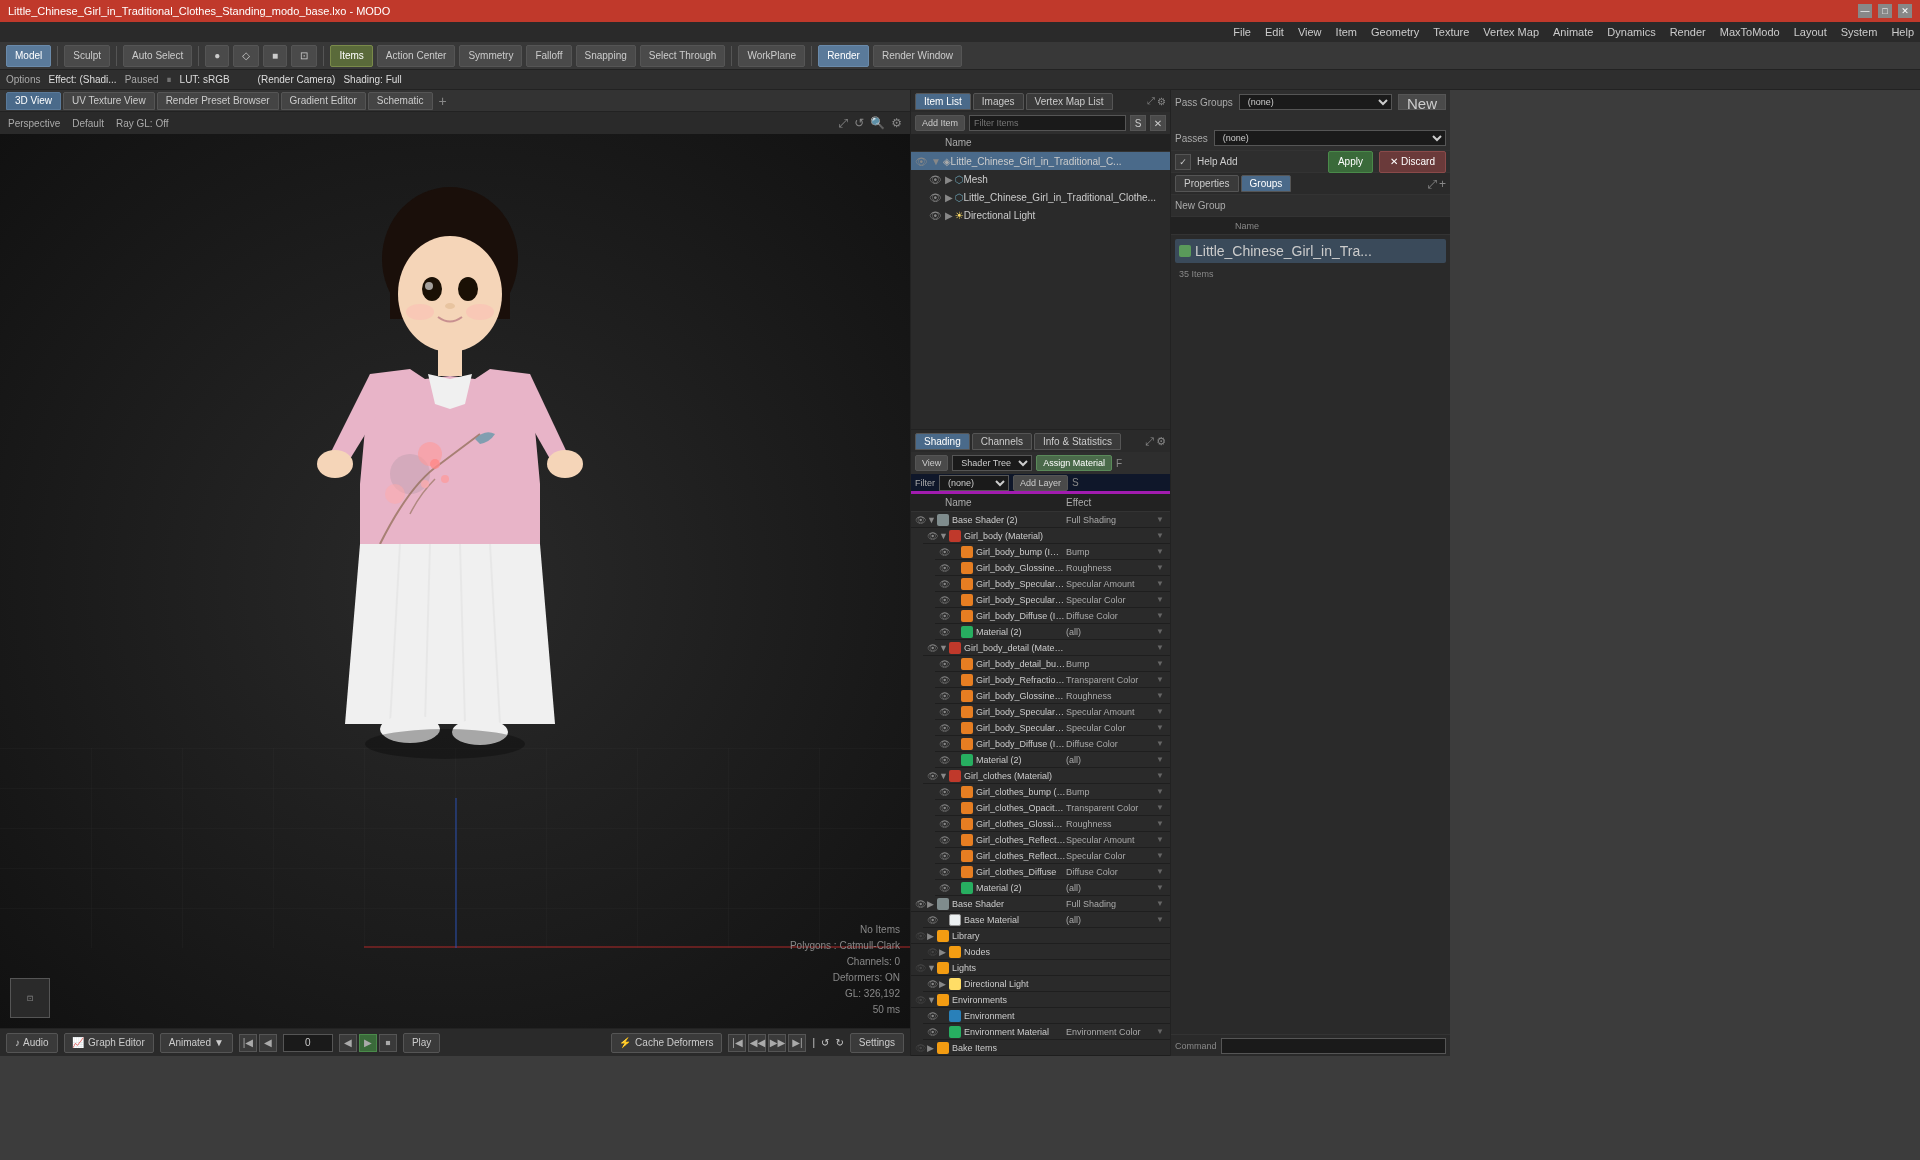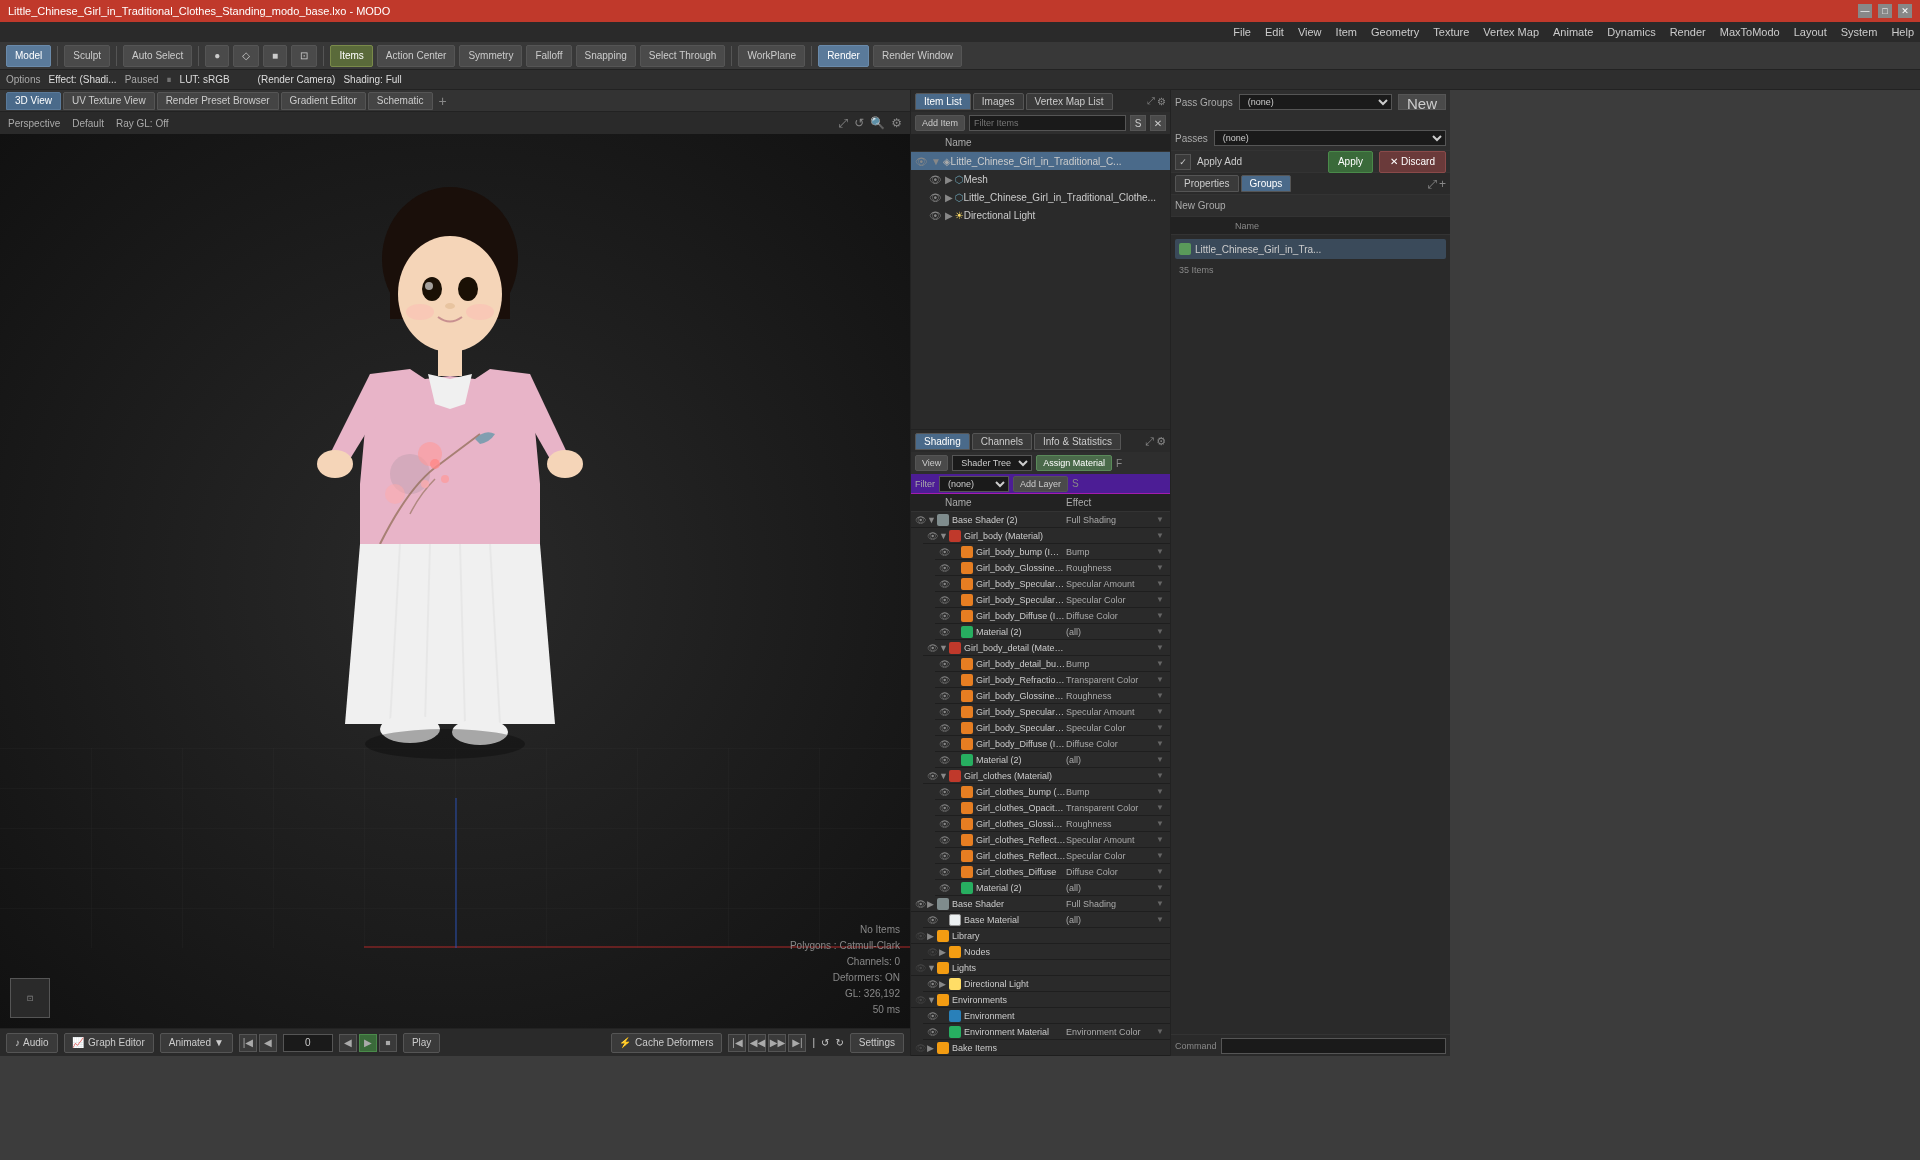--- a/index.html
+++ b/index.html
@@ -896,21 +896,21 @@
 
       <div id="shading-toolbar" style="height:22px; background:#2e2e2e; display:flex; align-items:center; padding:0 4px; gap:4px;">
         <button class="shading-view-btn">View</button>
         <select class="shading-dropdown">
           <option>Shader Tree</option>
         </select>
         <button class="shading-view-btn" style="background:#4a6a4a; border-color:#5a8a5a; color:white;">Assign Material</button>
         <span style="color:#888; font-size:10px; cursor:pointer;">F</span>
       </div>
 
-      <div id="shading-filter" style="height:20px; background:#4c1d95; display:flex; align-items:center; padding:0 4px; gap:4px; border-bottom:1px solid #a21caf;">
+      <div id="shading-filter" style="height:20px; background:#0f172a; display:flex; align-items:center; padding:0 4px; gap:4px; border-bottom:3px solid #a21caf;">
         <span style="color:#aaa; font-size:9px;">Filter</span>
         <select class="shading-filter-dd">
           <option>(none)</option>
         </select>
         <button class="shading-view-btn">Add Layer</button>
         <span style="color:#888; font-size:10px;">S</span>
       </div>
 
       <div id="shading-header" style="height:18px; background:#222; display:flex; align-items:center; padding:0 4px; font-size:10px; color:#aaa; border-bottom:1px solid #333;">
         <span style="width:30px;"></span>
@@ -1229,21 +1229,21 @@
       <div style="display:flex; align-items:center; gap:6px;">
         <span style="color:#aaa; font-size:10px;">Passes</span>
         <select style="flex:1; height:16px; background:#1a1a1a; border:1px solid #555; color:#ccc; font-size:9px; padding:0 4px;">
           <option>(none)</option>
         </select>
       </div>
     </div>
 
     <div style="height:22px; background:#2e2e2e; display:flex; align-items:center; padding:0 4px; gap:6px; border-bottom:1px solid #333;">
       <span style="width:16px; height:16px; background:#3a3a3a; border:1px solid #555; display:flex; align-items:center; justify-content:center; cursor:pointer; font-size:9px;">✓</span>
-      <span style="color:#ccc; font-size:10px; cursor:pointer;">Apply Add</span>
+      <span style="color:#ccc; font-size:10px; cursor:pointer;">Help Add</span>
       <div style="flex:1;"></div>
       <button class="apply-btn" style="font-size:10px; padding:0 9px;">Apply</button>
       <button class="discard-btn" style="font-size:10px; padding:0 10px;">✕ Discard</button>
     </div>
 
     <div id="fr-toolbar" style="height:22px; background:#2a2a2a; display:flex; align-items:center; padding:0 4px; gap:2px; border-bottom:1px solid #333;">
       <div class="fr-tab">Properties</div>
       <div class="fr-tab active">Groups</div>
       <div style="flex:1;"></div>
       <span style="cursor:pointer; color:#888; font-size:12px;">⤢</span>
@@ -1253,21 +1253,21 @@
     <div id="fr-new-group" style="height:22px; background:#2e2e2e; display:flex; align-items:center; padding:0 4px; gap:4px; border-bottom:1px solid #333;">
       <span style="color:#aaa; font-size:10px;">New Group</span>
     </div>
 
     <div style="height:18px; background:#222; display:flex; align-items:center; padding:0 4px; font-size:10px; border-bottom:1px solid #333; gap:60px;">
       <span style="color:#888; font-size:9px;"></span>
       <span style="color:#888; font-size:9px;">Name</span>
     </div>
 
     <div id="fr-group-content" style="flex:1; background:#2a2a2a; padding:4px;">
-      <div class="fr-group-item" style="display:flex; align-items:center; gap:4px; padding:4px; background:#3a4a5a; margin-bottom:4px; border-radius:2px; font-size:10px;">
+      <div class="fr-group-item" style="display:flex; align-items:center; gap:4px; padding:4px; background:#3a4a5a; margin-bottom:4px; border-radius:2px; font-size:14px;">
         <span style="width:12px; height:12px; background:#5a9a5a; border-radius:2px;"></span>
         <span>Little_Chinese_Girl_in_Tra...</span>
       </div>
       <div style="font-size:9px; color:#888; padding:2px 4px;">35 Items</div>
     </div>
 
     <div id="fr-command-bar" style="height:22px; background:#2a2a2a; display:flex; align-items:center; padding:0 4px; border-top:1px solid #333;">
       <span style="color:#888; font-size:9px; margin-right:4px;">Command</span>
       <input class="command-input" type="text" style="flex: 1 1 0%; height: 16px; background: rgb(26, 26, 26); border: 1px solid rgb(85, 85, 85); color: rgb(204, 204, 204); font-size: 9px; padding: 0px 4px;">
     </div>

